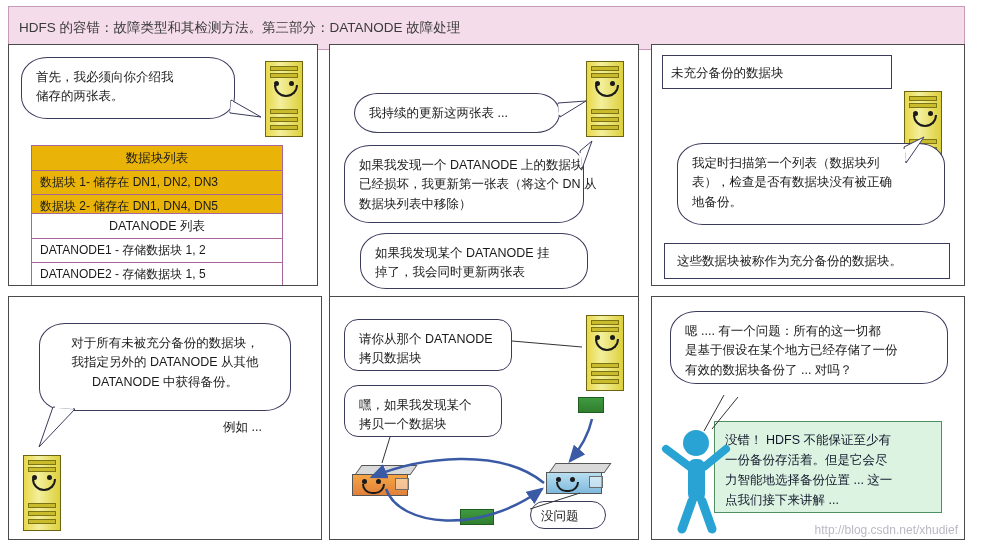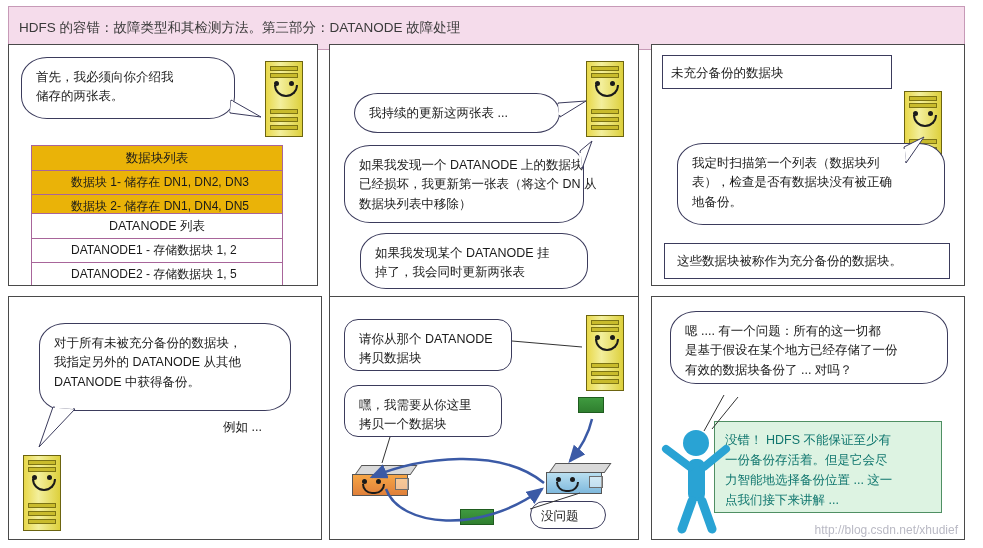--- a/index.html
+++ b/index.html
@@ -40,21 +40,21 @@
   .panel {
     position: absolute;
     background: #ffffff;
     border: 1px solid #4a4a4a;
     box-sizing: border-box;
     overflow: hidden;
   }
   #panel-1 { left: 8px;   top: 44px;  width: 310px; height: 242px; }
   #panel-2 { left: 329px; top: 44px;  width: 310px; height: 306px; }
   #panel-3 { left: 651px; top: 44px;  width: 314px; height: 242px; }
-  #panel-4 { left: 8px;   top: 296px; width: 314px; height: 244px; }
+  #panel-4 { left: 8px;   top: 296px; width: 314px; height: 244px; text-align: center; }
   #panel-5 { left: 329px; top: 296px; width: 310px; height: 244px; }
   #panel-6 { left: 651px; top: 296px; width: 314px; height: 244px; }
 
   
   .bubble {
     position: absolute;
     background: #ffffff;
     border: 1px solid #3b3b5c;
     border-radius: 26px/22px;
     box-sizing: border-box;
@@ -119,21 +119,20 @@
     color: #1a1a1a;
   }
   .data-table .t-title {
     text-align: center;
     padding: 4px 0 3px 0;
     font-size: 12.5px;
   }
   .data-table .t-row {
     padding: 3px 8px;
     white-space: nowrap;
-    margin-left: 31px;
   }
   .data-table .sep {
     height: 1px;
     background: #a8659a;
   }
 
   
   .note-box {
     position: absolute;
     background: #ffffff;
@@ -208,21 +207,21 @@
 
   
   .answer-box {
     position: absolute;
     background: #ddf3e2;
     border: 1px solid #4f8f63;
     box-sizing: border-box;
     padding: 8px 10px;
     font-size: 12.5px;
     line-height: 1.6;
-    color: #0f766e;
+    color: #0f172a;
   }
 
   .svg-layer {
     position: absolute;
     left: 0; top: 0;
     width: 100%;
     height: 100%;
     pointer-events: none;
   }
   .wm {
@@ -384,21 +383,21 @@
   </div>
 
   <div class="panel" id="panel-5">
 
     <div class="bubble rect" style="left:14px; top:22px; width:168px; height:52px;">
       <div class="line">请你从那个 DATANODE</div>
       <div class="line">拷贝数据块</div>
     </div>
 
     <div class="bubble rect" style="left:14px; top:88px; width:158px; height:52px;">
-      <div class="line">嘿，我需要从你这里</div>
+      <div class="line">嘿，如果我发现某个</div>
       <div class="line">拷贝一个数据块</div>
     </div>
 
     <div class="bubble rect" style="left:200px; top:204px; width:76px; height:28px; padding:5px 10px;">
       <div class="line">没问题</div>
     </div>
 
     <div class="server" style="left:256px; top:18px;">
       <div class="body"></div>
       <div class="slot" style="top:5px;"></div>

